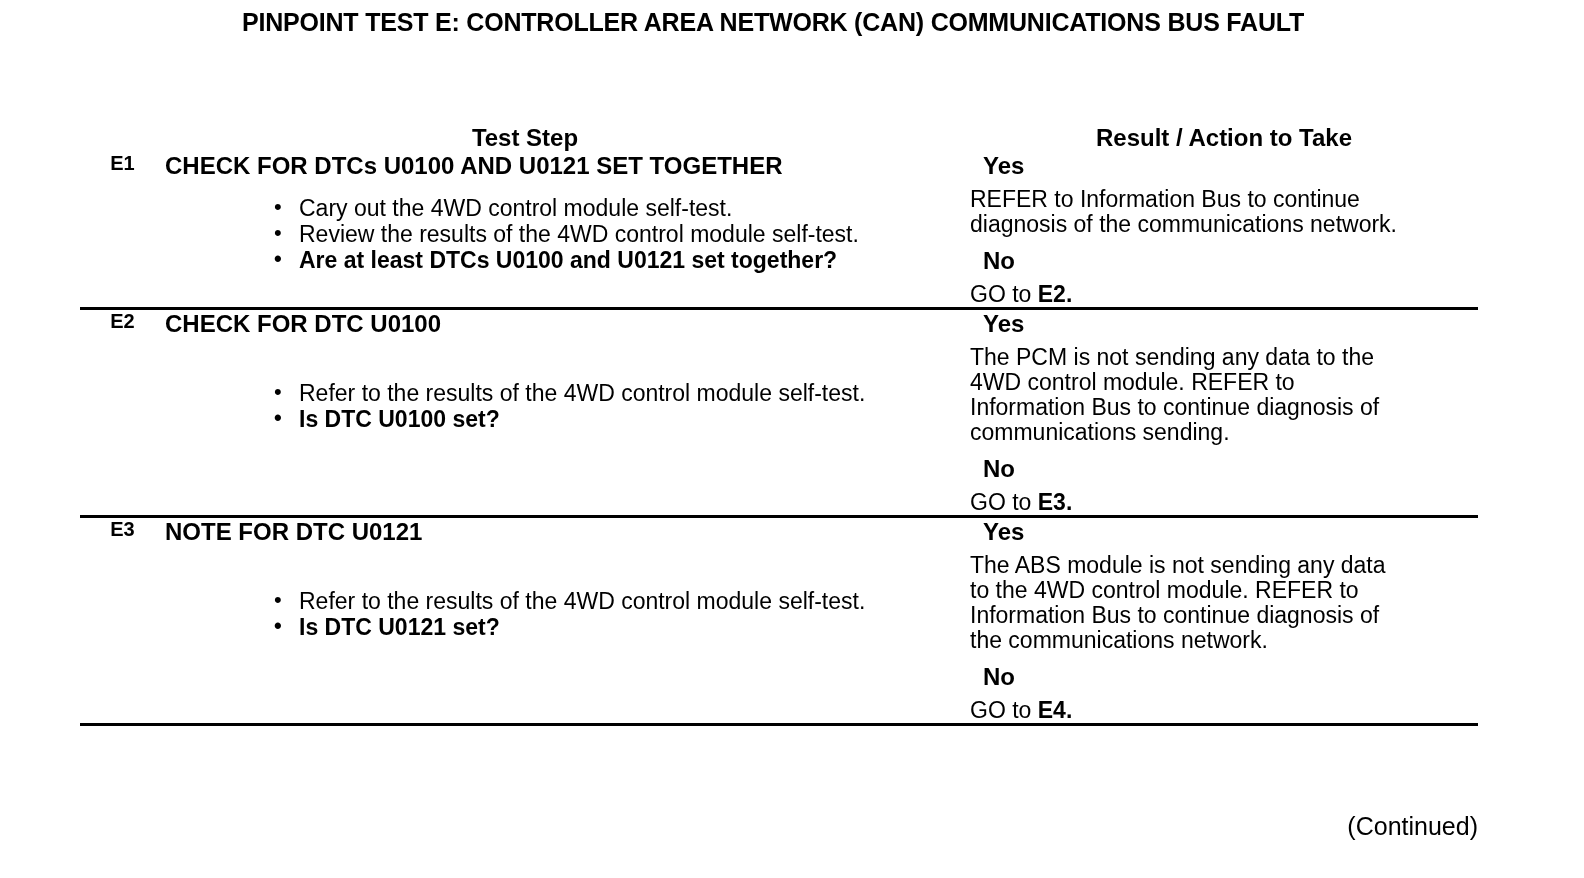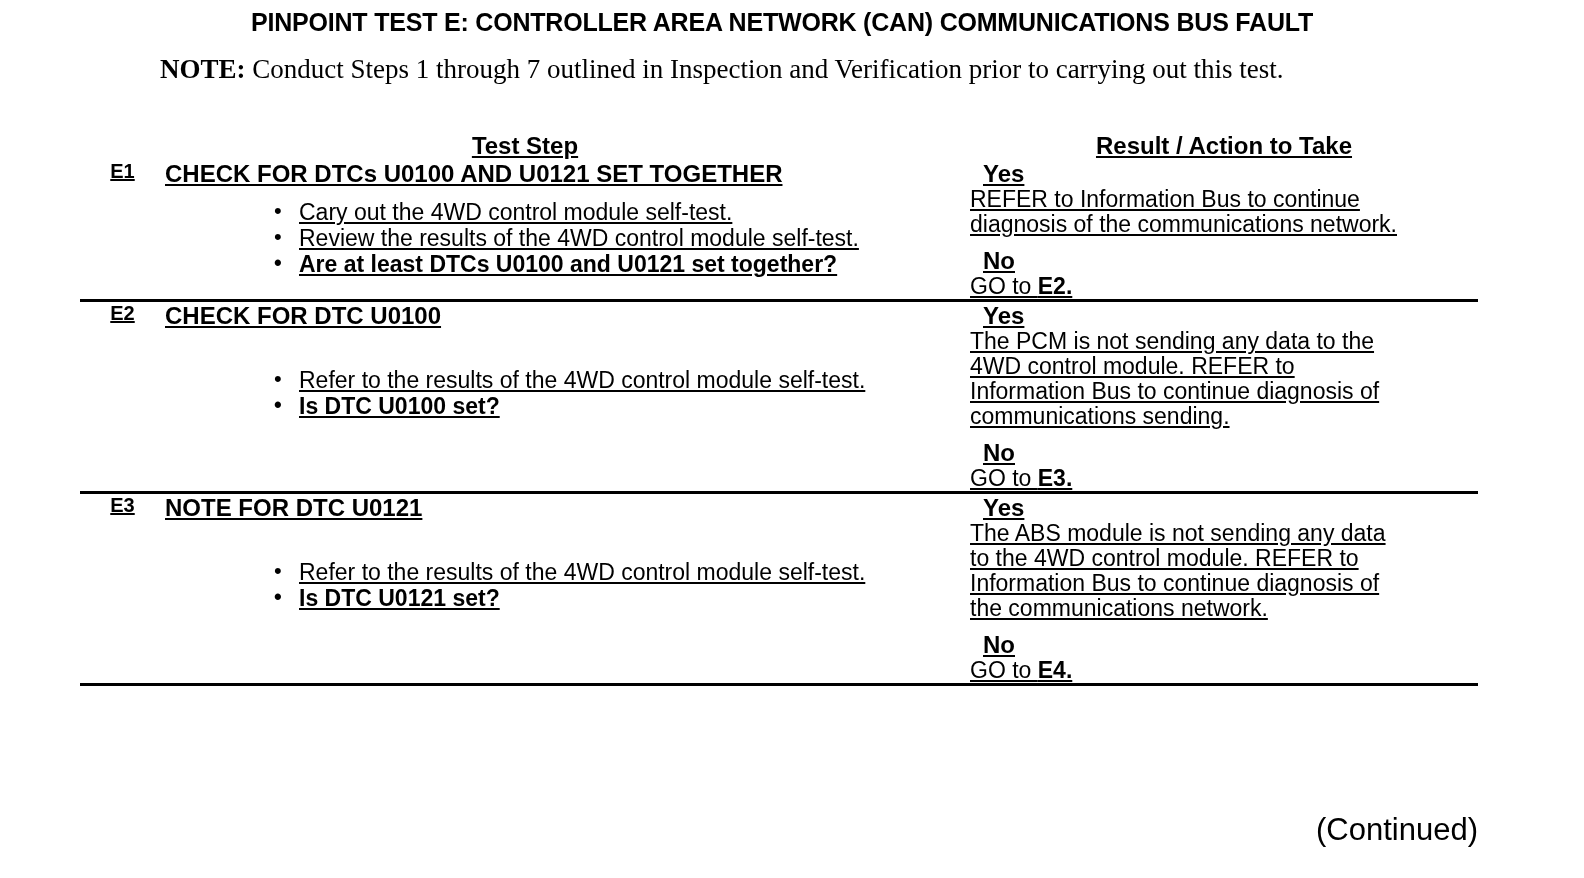--- a/index.html
+++ b/index.html
@@ -18,21 +18,21 @@
   .page {
     position: relative;
     width: 1584px;
     height: 878px;
     box-sizing: border-box;
   }
 
   
   .doc-title {
     position: absolute;
-    left: 12px;
+    left: 3px;
     top: 8px;
     width: 1540px;
     text-align: center;
     font-family: "Liberation Sans", sans-serif;
     font-weight: bold;
     font-size: 25px;
     letter-spacing: -0.2px;
     white-space: nowrap;
   }
 
@@ -50,25 +50,24 @@
     font-weight: bold;
   }
   .note-text {
     font-weight: normal;
   }
 
   
   .ttable {
     position: absolute;
     left: 80px;
-    top: 132px;
+    top: 124px;
     width: 1398px;
     border-collapse: collapse;
     table-layout: fixed;
-    text-decoration: underline;
   }
   .ttable col.c-id    { width: 85px; }
   .ttable col.c-step  { width: 805px; }
   .ttable col.c-res   { width: 508px; }
 
   .ttable td, .ttable th {
     vertical-align: top;
     padding: 0;
     border: 0;
   }
@@ -163,44 +162,41 @@
   .res-head {
     font-weight: bold;
     font-size: 24px;
     line-height: 27px;
     margin-left: 13px;
   }
   .res-body {
     font-weight: normal;
     font-size: 23px;
     line-height: 25px;
+    margin-top: 8px;
   }
   .res-body b { font-weight: bold; }
   .res-gap { height: 10px; }
 
   
   .continued {
     position: absolute;
     right: 106px;
     top: 812px;
-    font-size: 31px;
+    font-size: 25px;
     font-family: "Liberation Sans", sans-serif;
   }
 </style>
 </head>
 <body>
 
 <div class="page">
 
   <div class="doc-title">PINPOINT TEST E: CONTROLLER AREA NETWORK (CAN) COMMUNICATIONS BUS FAULT</div>
 
-  <div class="note-block">
-    <span class="note-label">NOTE:</span>
-    <span class="note-text">Conduct Steps 1 through 7 outlined in Inspection and Verification prior to carrying out this test.</span>
-  </div>
 
   <table class="ttable">
     <colgroup>
       <col class="c-id">
       <col class="c-step">
       <col class="c-res">
     </colgroup>
     <thead>
       <tr>
         <th class="hdr-cell hdr-step" colspan="2">Test Step</th>

